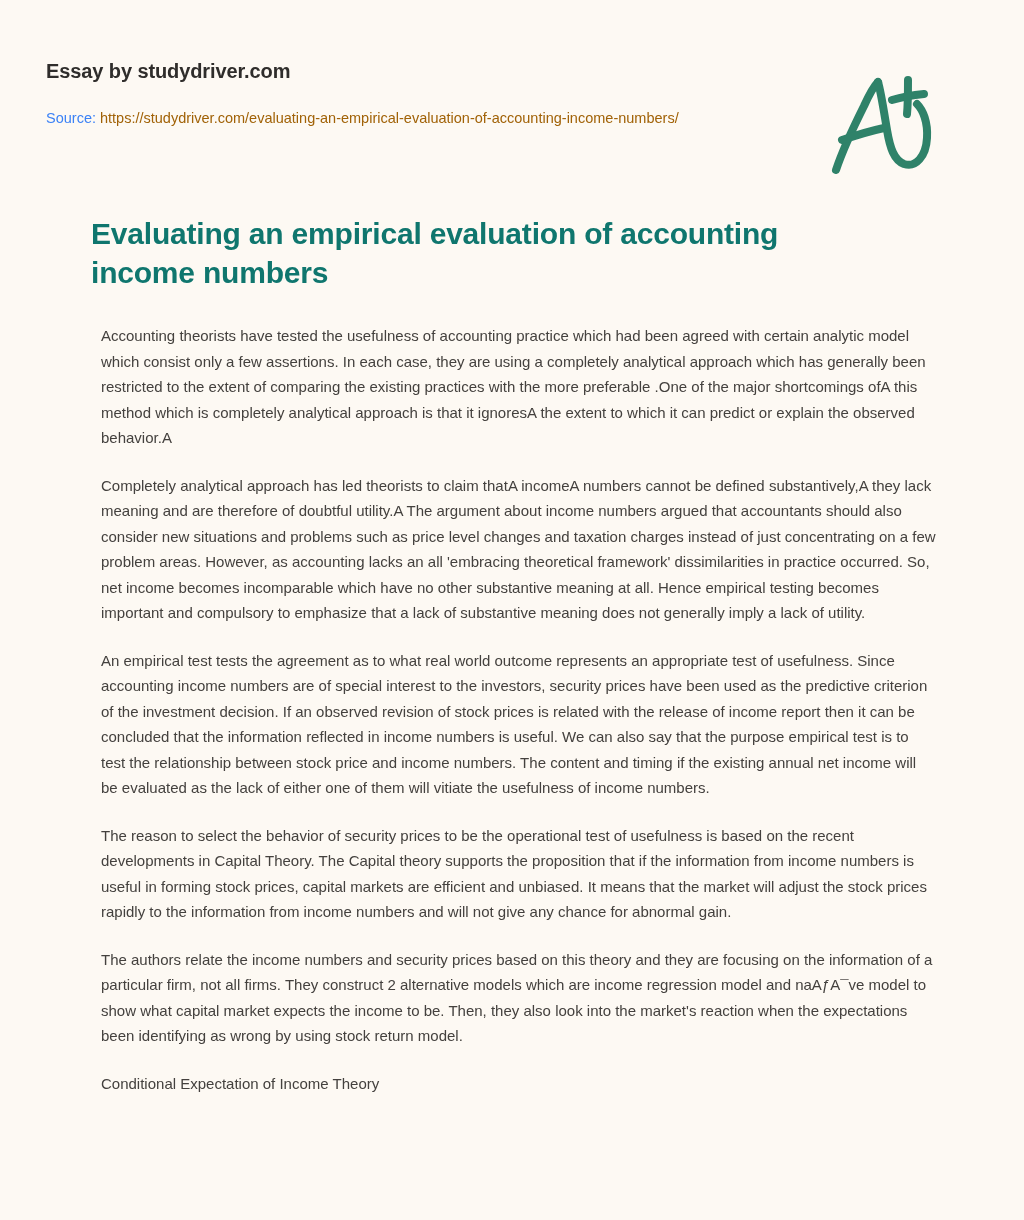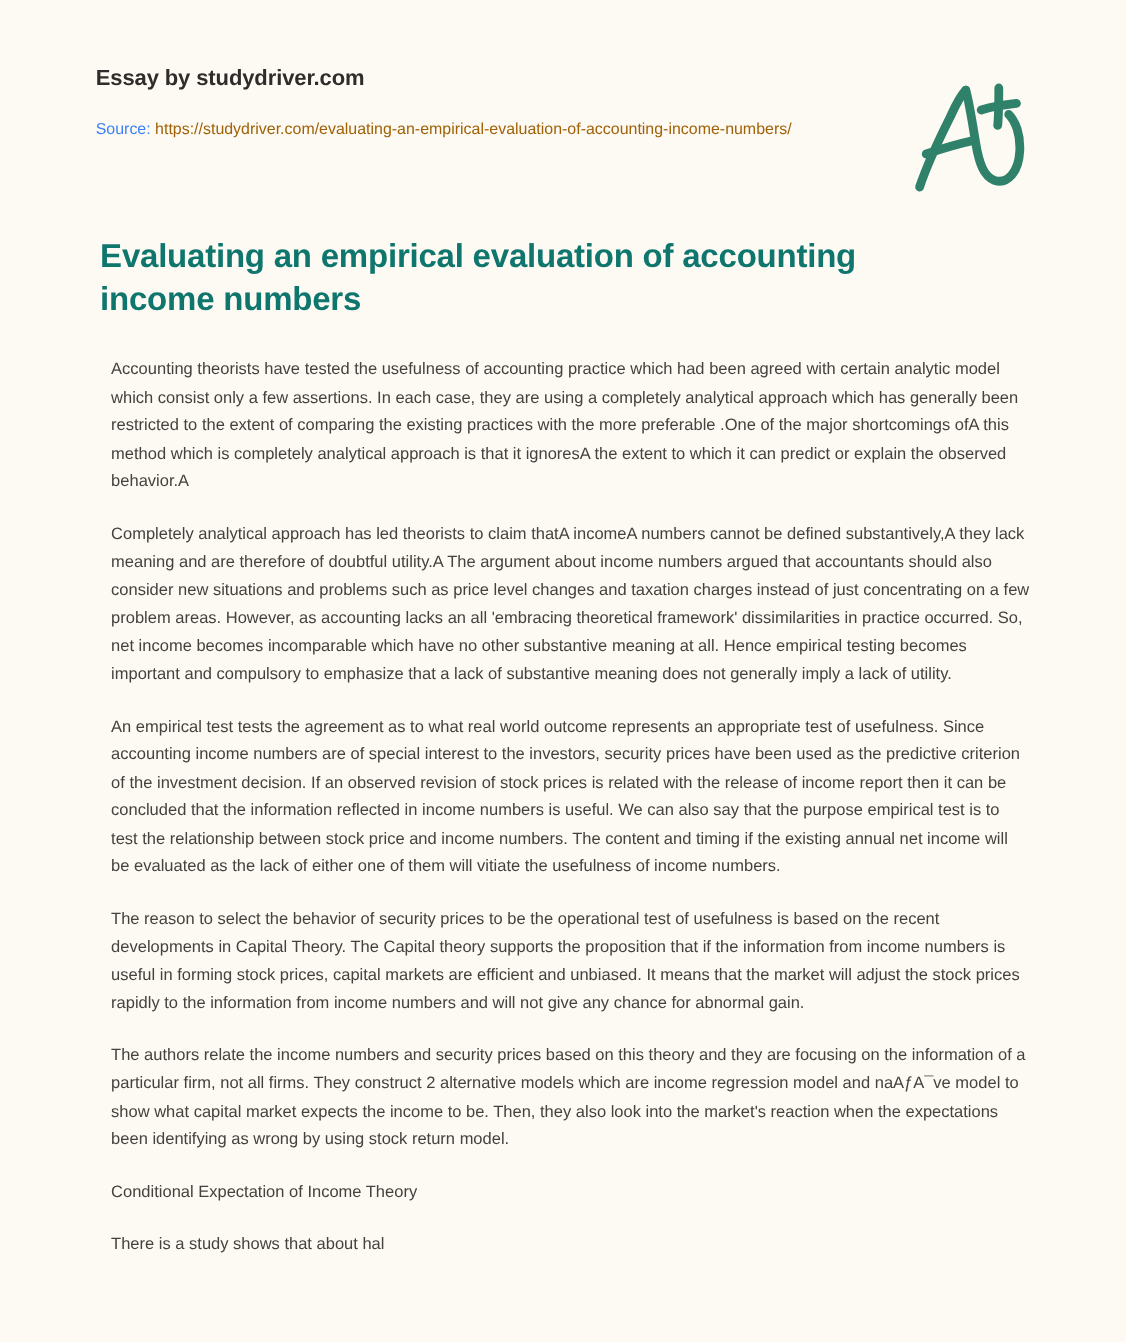--- a/index.html
+++ b/index.html
@@ -20,21 +20,21 @@
   .page {
     width: 1024px;
     height: 1220px;
     position: relative;
     padding: 0;
   }
 
   
   .header {
     position: relative;
-    padding: 58px 88px 0 87px;
+    padding: 58px 88px 0 46px;
   }
 
   .essay-by {
     font-size: 20px;
     font-weight: bold;
     color: #2f2d2b;
     letter-spacing: -0.1px;
     line-height: 26px;
     margin: 0;
   }
@@ -131,16 +131,15 @@
 
   <h1 class="title">Evaluating an empirical evaluation of accounting income numbers</h1>
 
   <div class="body-content">
       <p class="body">Accounting theorists have tested the usefulness of accounting practice which had been agreed with certain analytic model which consist only a few assertions. In each case, they are using a completely analytical approach which has generally been restricted to the extent of comparing the existing practices with the more preferable .One of the major shortcomings ofA this method which is completely analytical approach is that it ignoresA the extent to which it can predict or explain the observed behavior.A</p>
       <p class="body">Completely analytical approach has led theorists to claim thatA incomeA numbers cannot be defined substantively,A they lack meaning and are therefore of doubtful utility.A  The argument about income numbers argued that accountants should also consider new situations and problems such as price level changes and taxation charges instead of just concentrating on a few problem areas. However, as accounting lacks an all 'embracing theoretical framework' dissimilarities in practice occurred. So, net income becomes incomparable which have no other substantive meaning at all. Hence empirical testing becomes important and compulsory to emphasize that a lack of substantive meaning does not generally imply a lack of utility.</p>
       <p class="body">An empirical test tests the agreement as to what real world outcome represents an appropriate test of usefulness. Since accounting income numbers are of special interest to the investors, security prices have been used as the predictive criterion of the investment decision. If an observed revision of stock prices is related with the release of income report then it can be concluded that the information reflected in income numbers is useful. We can also say that the purpose empirical test is to test the relationship between stock price and income numbers. The content and timing if the existing annual net income will be evaluated as the lack of either one of them will vitiate the usefulness of income numbers.</p>
       <p class="body">The reason to select the behavior of security prices to be the operational test of usefulness is based on the recent developments in Capital Theory. The Capital theory supports the proposition that if the information from income numbers is useful in forming stock prices, capital markets are efficient and unbiased. It means that the market will adjust the stock prices rapidly to the information from income numbers and will not give any chance for abnormal gain.</p>
       <p class="body">The authors relate the income numbers and security prices based on this theory and they are focusing on the information of a particular firm, not all firms. They construct 2 alternative models which are income regression model and naAƒA¯ve model to show what capital market expects the income to be. Then, they also look into the market's reaction when the expectations been identifying as wrong by using stock return model.</p>
       <p class="subhead">Conditional Expectation of Income Theory</p>
-      <p class="body">There is a study shows that about hal</p>
     </div>
 
 </div>
 
 </body></html>

